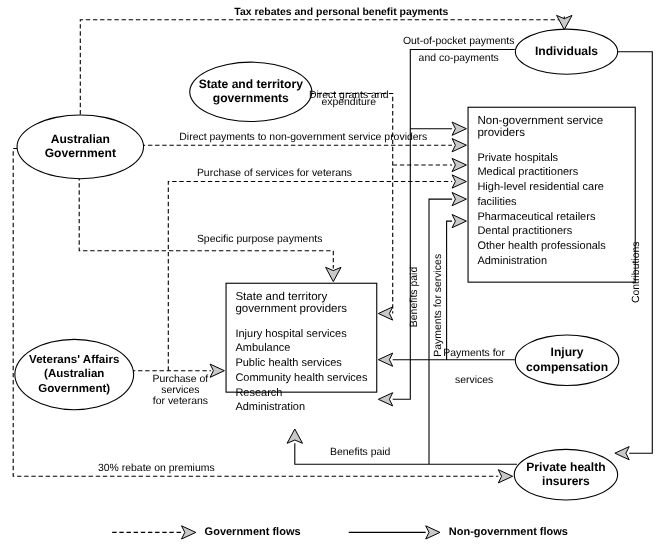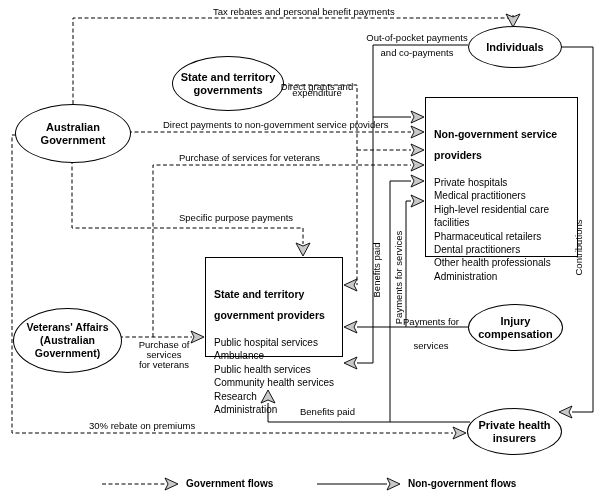--- a/index.html
+++ b/index.html
@@ -4,21 +4,21 @@
 <style>
   html,body{margin:0;padding:0;background:#fff;}
   .canvas{position:relative;width:605px;height:496px;background:#ffffff;
           font-family:"Liberation Sans",sans-serif;color:#000;overflow:hidden;}
   .canvas svg{position:absolute;left:0;top:0;}
   .ellipse{position:absolute;border:1px solid #000;border-radius:50%;background:#fff;
            display:flex;flex-direction:column;align-items:center;justify-content:center;
            font-weight:bold;font-size:11px;line-height:13px;text-align:left;z-index:2;}
   .bigbox{position:absolute;border:1px solid #000;background:#fff;z-index:2;
           font-size:10px;padding:7px 5px 0 8px;box-sizing:border-box;}
-  .box-title{font-weight:bold;font-size:10.5px;line-height:21px;margin-bottom:10px;margin-top:19px;}
+  .box-title{font-weight:normal;font-size:10.5px;line-height:11px;margin-bottom:10px;}
   .box-item{line-height:13.4px;}
   .flabel{position:absolute;font-size:9.5px;line-height:10px;white-space:nowrap;z-index:3;}
   .flabel.c{text-align:center;}
   .vlabel{position:absolute;font-size:9.5px;line-height:14px;text-align:center;white-space:nowrap;
           transform-origin:left bottom;transform:rotate(-90deg);z-index:3;}
   .legend-label{position:absolute;font-weight:bold;font-size:10px;line-height:11px;white-space:nowrap;z-index:3;}
 </style>
 </head>
 <body>
 
@@ -104,29 +104,29 @@
     <div class="box-item">Medical practitioners</div>
     <div class="box-item">High-level residential care facilities</div>
     <div class="box-item">Pharmaceutical retailers</div>
     <div class="box-item">Dental practitioners</div>
     <div class="box-item">Other health professionals</div>
     <div class="box-item">Administration</div>
   </div>
 
   <div class="bigbox" style="left:205px;top:257px;width:138px;height:100px;">
     <div class="box-title">State and territory government providers</div>
-    <div class="box-item">Public hospital services</div>
+    <div class="box-item">Injury hospital services</div>
     <div class="box-item">Ambulance</div>
     <div class="box-item">Public health services</div>
     <div class="box-item">Community health services</div>
     <div class="box-item">Research</div>
     <div class="box-item">Administration</div>
   </div>
 
-  <div class="flabel" style="left:213px;top:7px;">Tax rebates and personal benefit payments</div>
+  <div class="flabel" style="left:213px;top:7px;font-weight:bold;">Tax rebates and personal benefit payments</div>
 
   <div class="flabel c" style="left:358px;top:33px;width:118px;">Out-of-pocket payments</div>
   <div class="flabel c" style="left:358px;top:48px;width:118px;">and co-payments</div>
 
   <div class="flabel c" style="left:274px;top:82px;width:86px;">Direct grants and</div>
   <div class="flabel c" style="left:274px;top:88px;width:86px;">expenditure</div>
 
   <div class="flabel" style="left:136px;top:120px;margin-left:27px;">Direct payments to non-government service providers</div>
 
   <div class="flabel" style="left:179px;top:153px;">Purchase of services for veterans</div>

